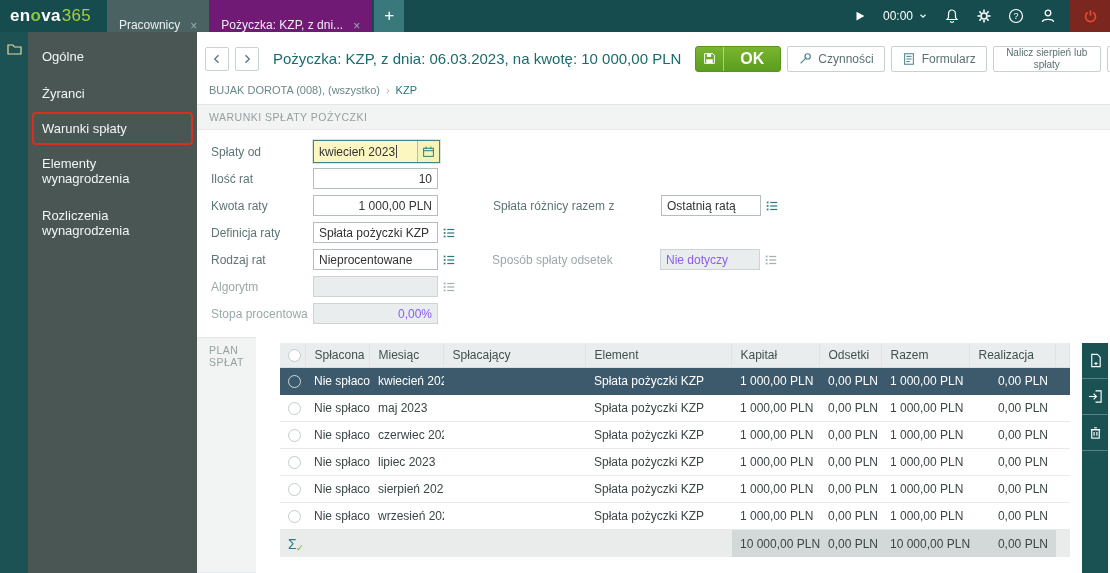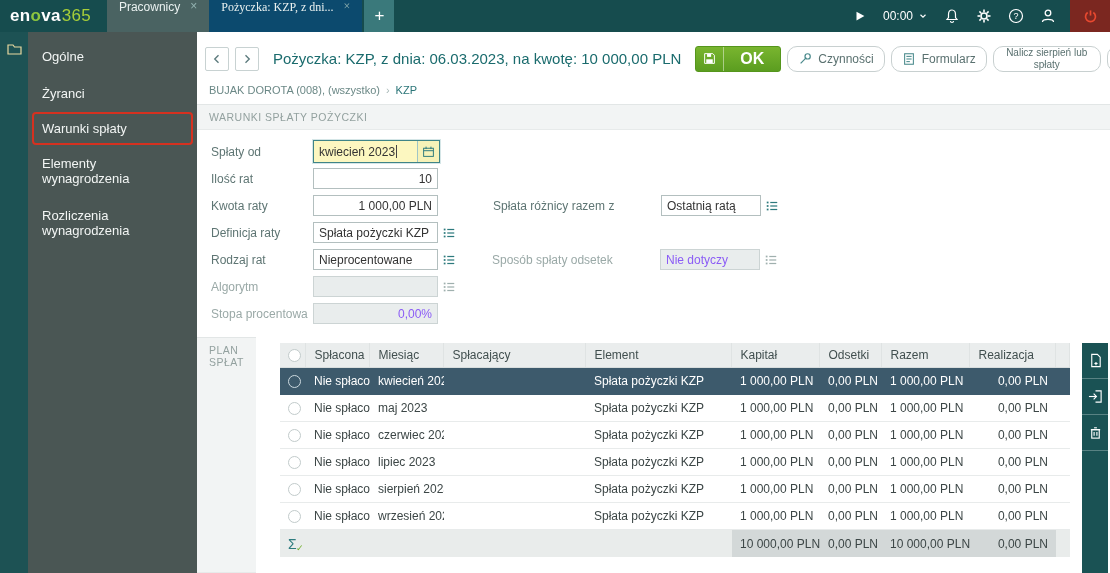--- a/index.html
+++ b/index.html
@@ -7,22 +7,22 @@
   body {
     width:1110px; height:573px; overflow:hidden;
     font-family:"Liberation Sans", sans-serif;
     background:#fff; font-size:12px; color:#333;
   }
   
   .topbar { height:32px; background:#164c4e; display:flex; align-items:stretch; color:#fff; }
   .logo { display:flex; align-items:center; padding:0 16px 0 10px; font-size:17px; font-weight:bold; letter-spacing:.3px; }
   .logo .o { color:#8dc63f; }
   .logo .suffix { color:#a6ce39; font-weight:normal; margin-left:1px; }
-  .tab { display:flex; align-items:flex-start; gap:10px; padding:0 12px; font-size:12px; background:#4a6362; color:#eaf1f0; }
-  .tab.active { background:#0c4a6e;font-family:Liberation Serif, serif; }
+  .tab { display:flex; align-items:flex-end; gap:10px; padding:0 12px; font-size:12px; background:#4a6362; color:#eaf1f0; }
+  .tab.active { background:#701a75; }
   .tab .close { color:#93b3b1; font-size:12px; line-height:1; }
   .tab-add { width:30px; display:flex; align-items:center; justify-content:center; background:#3a797b; font-size:17px; color:#fff; margin-left:2px; }
   .topbar-right { margin-left:auto; display:flex; align-items:center; gap:16px; padding-right:14px; }
   .timerbox { display:flex; align-items:center; gap:5px; font-size:12px; color:#fff; }
   .tb-icon { display:flex; align-items:center; }
   .power { width:40px; height:32px; background:#7b2720; display:flex; align-items:center; justify-content:center; }
   
   .layout { display:flex; height:541px; }
   .iconstrip { width:28px; background:#1d5254; display:flex; justify-content:center; padding-top:9px; flex:none; }
   .sidebar { width:169px; background:#4a5654; padding-top:6px; flex:none; }
@@ -30,21 +30,21 @@
   .sidebar-item.active { box-shadow:inset 0 0 0 2px #d63120; border-radius:4px; margin:0 4px; padding:9px 10px; }
   .main { flex:1; display:flex; flex-direction:column; background:#fff; min-width:0; }
   
   .main-header { display:flex; align-items:center; gap:6px; padding:6px 10px 2px 8px; }
   .navbtn { width:24px; height:24px; border:1px solid #c8d2d2; background:#fff; display:flex; align-items:center; justify-content:center; border-radius:2px; flex:none; }
   .page-title { color:#1a6b6d; font-size:15px; margin:12px 8px; white-space:nowrap; }
   .hdr-actions { margin-left:auto; display:flex; align-items:center; gap:6px; }
   .ok-btn { display:flex; align-items:stretch; height:26px; border-radius:3px; overflow:hidden; border:1px solid #55961c; background:linear-gradient(#79b52f,#5b9d20); color:#fff; min-width:86px; }
   .ok-ico { display:flex; align-items:center; padding:0 7px; border-right:1px solid rgba(255,255,255,.45); }
   .ok-label { flex:1; display:flex; align-items:center; justify-content:center; font-size:16px; font-weight:bold; padding:0 12px; }
-  .btn { height:26px; border:1px solid #c8d0d0; background:#fff; color:#5a7170; font-size:12px; display:flex; align-items:center; gap:6px; padding:0 10px; border-radius:10px; }
+  .btn { height:26px; border:1px solid #c8d0d0; background:#fff; color:#5a7170; font-size:12px; display:flex; align-items:center; gap:6px; padding:0 10px; border-radius:2px; }
   .btn.nalicz { font-size:10px; line-height:1.15; width:108px; text-align:center; justify-content:center; padding:0 6px; }
   
   .breadcrumb { display:flex; align-items:center; gap:6px; font-size:11px; color:#6b8886; padding:3px 10px 8px 12px; }
   .breadcrumb .sep { color:#a7b8b6; }
   .breadcrumb .crumb-kzp { color:#2b7578; }
   
   .section-head { background:#f2f4f4; border-top:1px solid #e2e6e6; border-bottom:1px solid #e7eaea; color:#93a19f; font-size:10.5px; letter-spacing:.5px; padding:6px 12px; }
   .form-body { padding:8px 0 10px 14px; }
   .frow { display:flex; align-items:center; height:27px; }
   .flabel { width:102px; font-size:12px; color:#5e7573; flex:none; }

